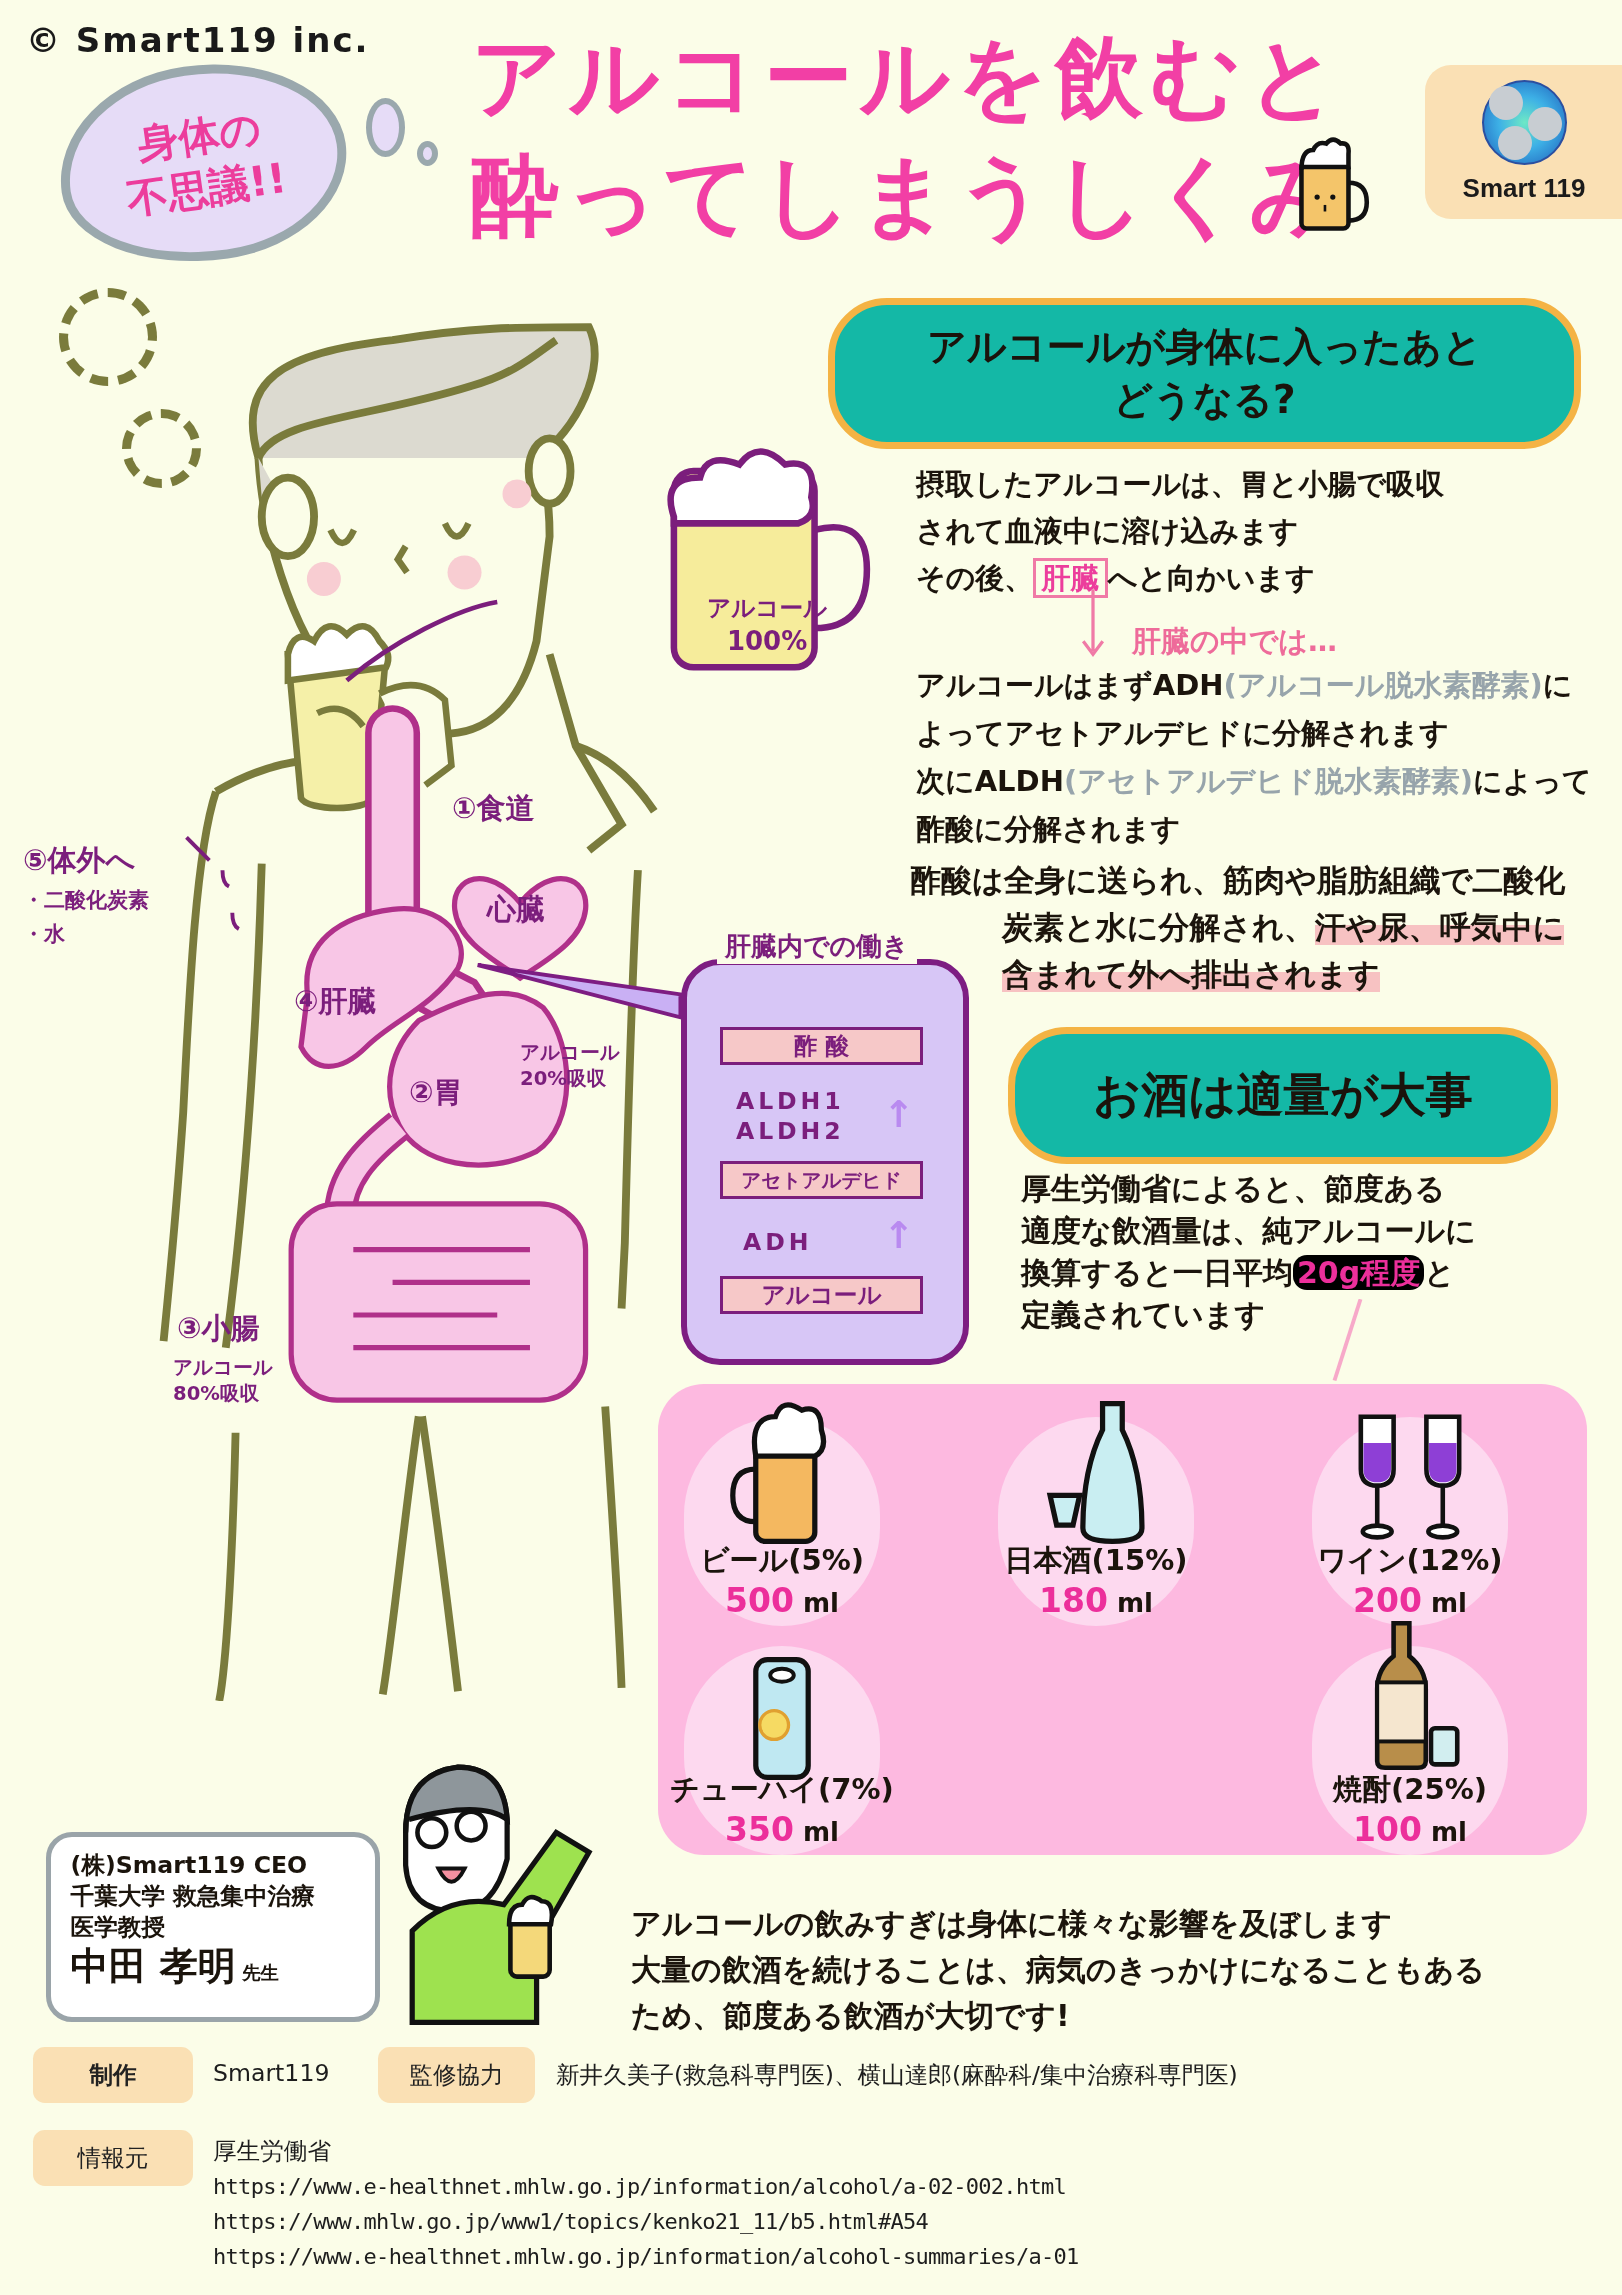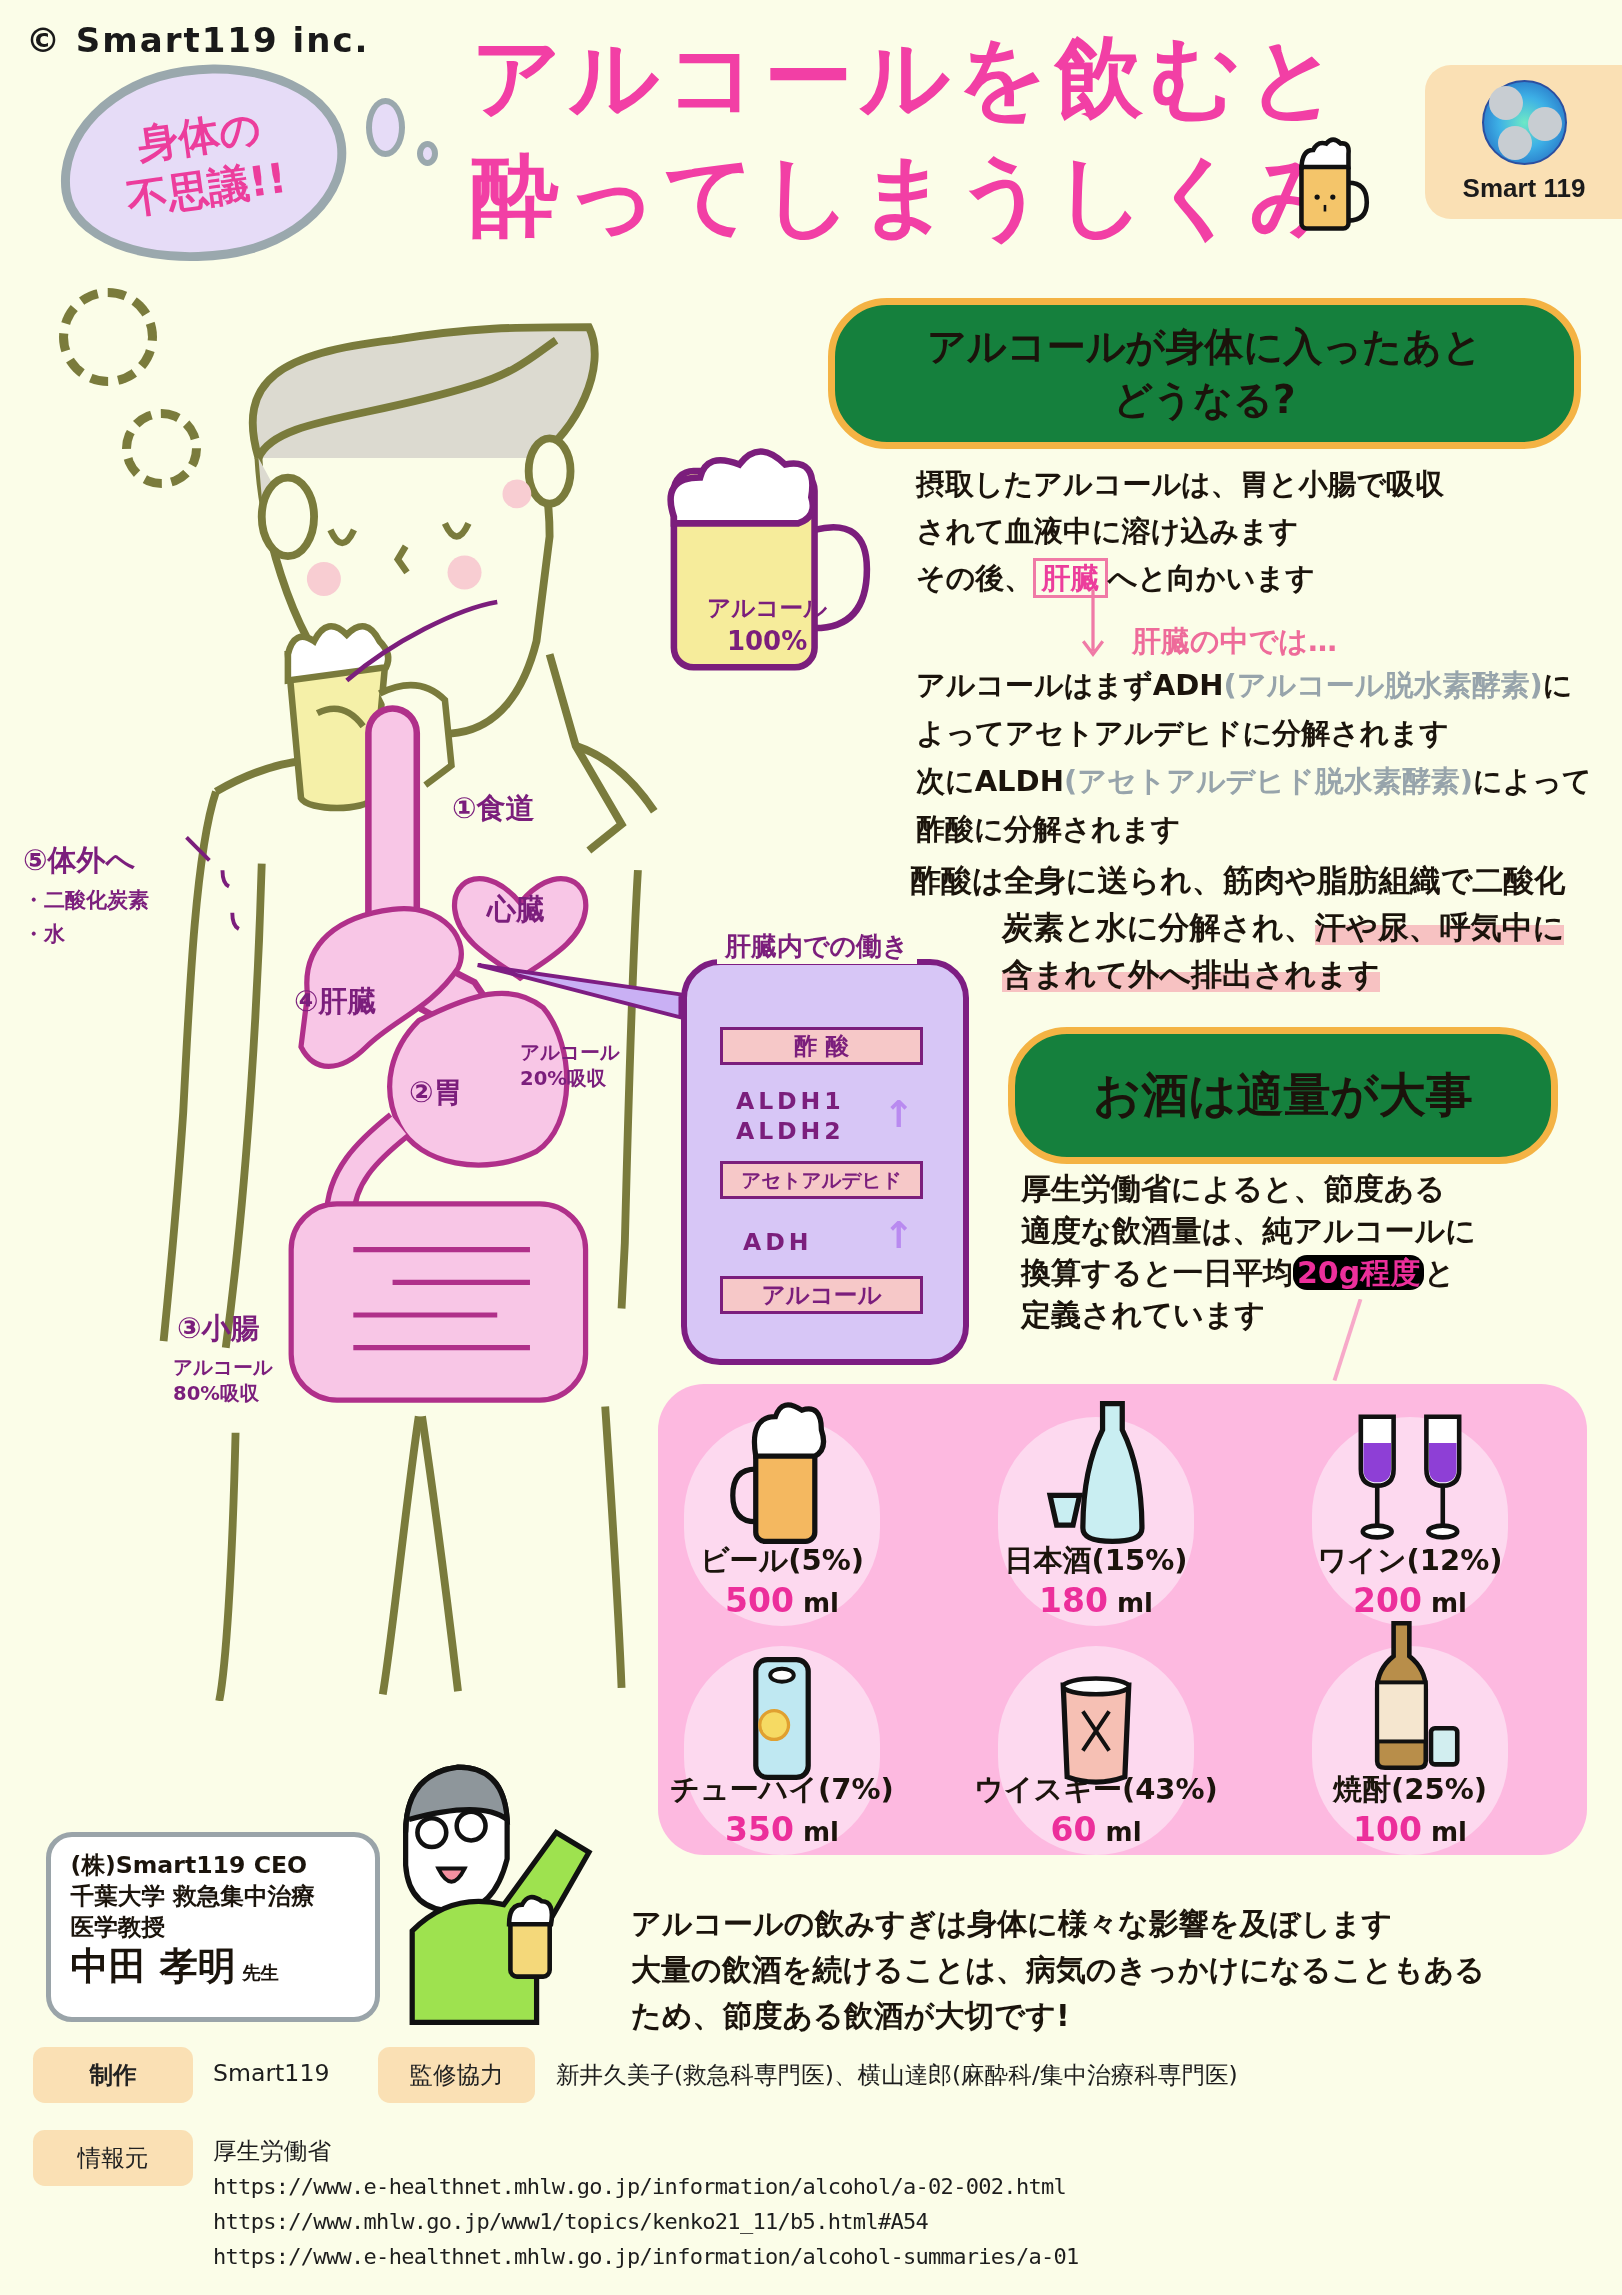--- a/index.html
+++ b/index.html
@@ -40,21 +40,21 @@
   .logo-text { font-size: 26px; font-weight: bold; color: #1b1b1b; margin-top: 7.9px; font-family: "Liberation Sans", sans-serif; }
 
   
   .dash-circle { border: 9.2px dashed #7a7b3c; border-radius: 50%; }
 
   
   .figure svg { position: absolute; left: 0; top: 0; }
 
   
   .cloud-heading {
-    background: #15803d; border: 7.9px solid #f4b344; border-radius: 59px;
+    background: #14b8a6; border: 7.9px solid #f4b344; border-radius: 59px;
     display: flex; flex-direction: column; align-items: center; justify-content: center;
     font-weight: bold; color: #1b130b; text-align: center;
   }
   .cloud1 { left: 828px; top: 298px; width: 753px; height: 151px; font-size: 39px; line-height: 1.35; }
   .cloud2 { left: 1008px; top: 1027px; width: 550px; height: 137px; font-size: 47px; }
 
   .para { font-weight: bold; color: #1b140c; font-size: 29px; line-height: 47px; white-space: nowrap; }
   .gray { color: #97a4ab; }
   .pink-box { color: #ec3d9c; border: 3.3px solid #f07aa6; padding: 0 5.2px; }
   .pink-note { color: #ee6b9a; font-size: 29px; font-weight: bold; }
@@ -318,29 +318,20 @@
   </div>
   <div class="drink-card" style="left:26px;top:262px;">
     <svg class="drink-icon" width="79" height="131" viewBox="0 0 120 200" style="top:6.5px;">
       <rect x="20" y="10" width="80" height="180" rx="18" fill="#bfe8f2" stroke="#111" stroke-width="8"></rect>
       <circle cx="48" cy="110" r="22" fill="#f6da63" stroke="#e0a030" stroke-width="5"></circle>
       <ellipse cx="60" cy="34" rx="18" ry="10" fill="#fff" stroke="#111" stroke-width="6"></ellipse>
     </svg>
     <div class="drink-name">チューハイ(7%)</div>
     <div class="drink-vol"><span>350</span><span class="unit">ml</span></div>
   </div>
-  <div class="drink-card" style="left:340px;top:262px;">
-    <svg class="drink-icon" width="92" height="118" viewBox="0 0 140 180" style="top:26px;">
-      <path d="M20 20 h100 l-6 140 q-44 16-88 0 Z" fill="#f6c0b4" stroke="#111" stroke-width="8"></path>
-      <ellipse cx="70" cy="22" rx="50" ry="12" fill="#fff" stroke="#111" stroke-width="7"></ellipse>
-      <path d="M50 60 l40 60 M 90 60 l-40 60" stroke="#111" stroke-width="6"></path>
-    </svg>
-    <div class="drink-name">ウイスキー(43%)</div>
-    <div class="drink-vol"><span>60</span><span class="unit">ml</span></div>
-  </div>
   <div class="drink-card" style="left:654px;top:262px;">
     <svg class="drink-icon" width="105" height="151" viewBox="0 0 160 230" style="top:-26px;">
       <path d="M55 5 h24 v50 q25 20 25 50 v110 q0 10-12 10 h-50 q-12 0-12-10 v-110 q0-30 25-50 Z" fill="#b88e4a" stroke="#111" stroke-width="7"></path>
       <rect x="30" y="95" width="74" height="90" fill="#f5e6cf" stroke="#111" stroke-width="6"></rect>
       <rect x="112" y="165" width="40" height="55" rx="6" fill="#d2eef0" stroke="#111" stroke-width="7"></rect>
     </svg>
     <div class="drink-name">焼酎(25%)</div>
     <div class="drink-vol"><span>100</span><span class="unit">ml</span></div>
   </div>
 </div>

